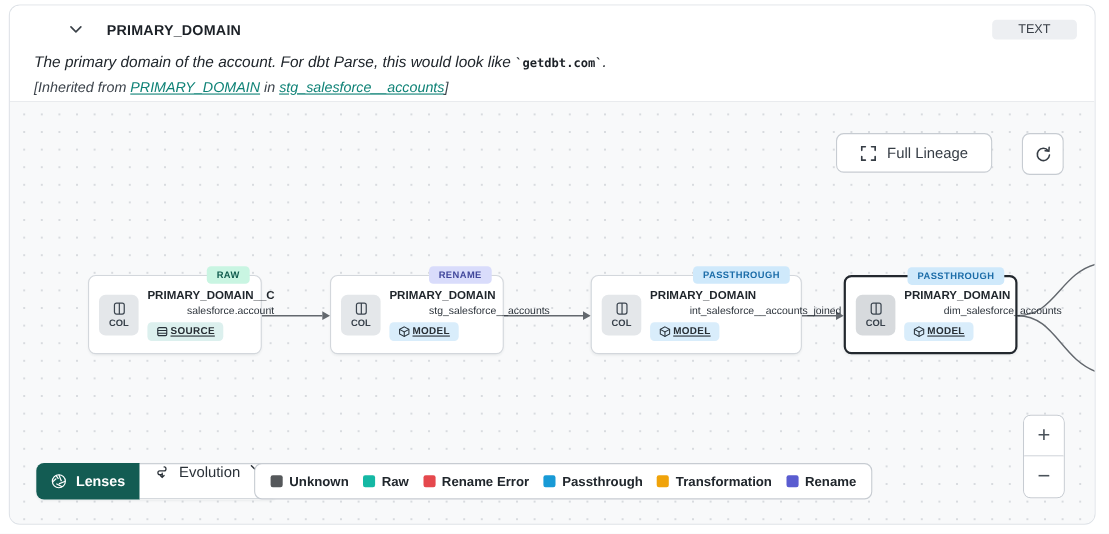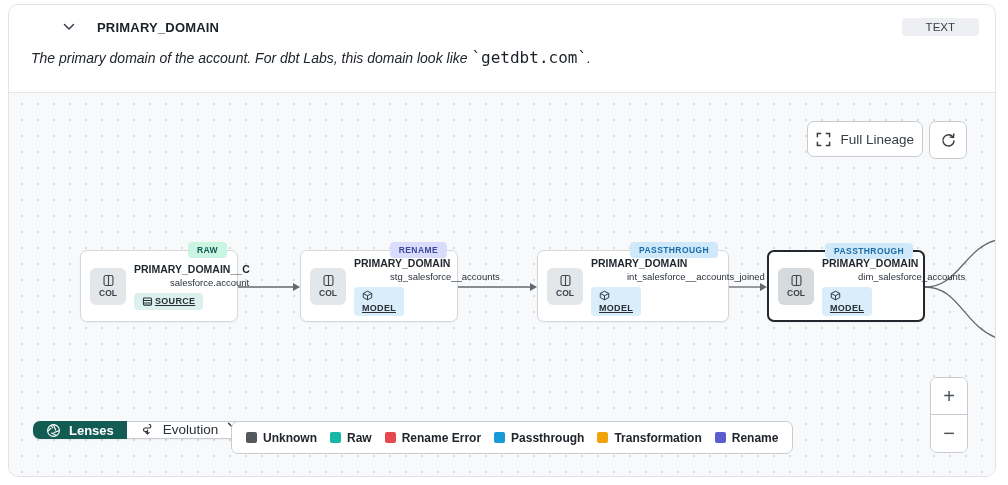--- a/index.html
+++ b/index.html
@@ -14,33 +14,33 @@
     background:#fff; border:1px solid #dfe3e8; border-radius:10px;
     overflow:hidden; display:flex; flex-direction:column;
   }
   
   .header { height:88px; padding:10px 16px 0 22px; background:#fff; border-bottom:1px solid #e4e7ea; flex:0 0 auto; }
   .header-top { display:flex; align-items:center; height:24px; }
   .chevron-btn { margin-left:30px; width:16px; height:16px; display:flex; align-items:center; justify-content:center; cursor:pointer; }
   .header-title { margin-left:20px; font-size:13px; font-weight:700; letter-spacing:0.2px; color:#1c2127; }
   .type-chip { margin-left:auto; background:#edeff2; color:#3a4048; font-size:11.5px; font-weight:500; padding:3px 24px; border-radius:4px; }
   .desc-line { margin-top:9px; font-style:italic; font-size:14px; color:#20262c; white-space:nowrap; }
-  .desc-code { font-family:"DejaVu Sans Mono", monospace; font-weight:400; font-style:normal; font-size:16px; color:#1c2127; }
+  .desc-code { font-family:"DejaVu Sans Mono", monospace; font-weight:700; font-style:normal; font-size:11px; color:#1c2127; }
   .inherit-line { margin-top:8px; font-style:italic; font-size:13px; color:#3c434b; white-space:nowrap; }
   .inherit-link { color:#0e8276; text-decoration:underline; cursor:pointer; }
   
   .canvas {
     position:relative; flex:1; background:#f8f9fa;
     background-image: radial-gradient(circle, #d8dbdf 1.1px, transparent 1.1px);
     background-size:16px 16px; background-position:5px 3px;
   }
   .edges { position:absolute; left:0; top:0; pointer-events:none; }
   
   .btn { background:#fff; border:1px solid #c7ccd2; border-radius:7px; color:#363d45; display:flex; align-items:center; justify-content:center; cursor:pointer; }
-  .full-lineage-btn { position:absolute; top:28px; right:72px; height:36px; padding:0 8px; gap:9px; font-size:13.5px; font-weight:500; }
+  .full-lineage-btn { position:absolute; top:28px; right:93px; height:36px; padding:0 21px; gap:9px; font-size:13.5px; font-weight:500; }
   .refresh-btn { position:absolute; top:28px; right:28px; width:38px; height:38px; }
   
   .zoom-stack { position:absolute; right:27px; top:284px; width:38px; border:1px solid #c7ccd2; border-radius:7px; overflow:hidden; background:#fff; }
   .zoom-btn { width:100%; height:37px; display:flex; align-items:center; justify-content:center; font-size:20px; color:#4a525a; cursor:pointer; background:#fff; }
   .zoom-btn:first-child { border-bottom:1px solid #c7ccd2; }
   
   .node { position:absolute; top:157px; height:72px; background:#fff; border:1px solid #d3d7dc; border-radius:7px; box-shadow:0 1px 2px rgba(20,30,40,0.05); cursor:pointer; }
   .node-1 { left:71px;  width:158px; }
   .node-2 { left:291px; width:158px; }
   .node-3 { left:528px; width:192px; }
@@ -48,27 +48,27 @@
   .node.selected { border:2px solid #23282e; }
   .node-inner { display:flex; align-items:center; gap:8px; padding:0 9px; height:100%; }
   .col-box { flex:0 0 auto; width:36px; height:37px; background:#e4e7ea; border-radius:6px; display:flex; flex-direction:column; align-items:center; justify-content:center; }
   .selected .col-box { background:#d7dadd; }
   .col-label { font-size:8.5px; font-weight:700; color:#39424c; margin-top:1px; }
   .node-content { display:flex; flex-direction:column; align-items:flex-start; min-width:0; }
   .node-title { font-size:10.5px; font-weight:600; color:#1f252b; white-space:nowrap; }
   .node-sub { font-size:9.5px; color:#2b323a; margin-top:2px; white-space:nowrap;margin-left:36px; }
   .res-badge { margin-top:5px; display:inline-flex; align-items:flex-start; gap:2px; padding:3px 8px; border-radius:4px; font-size:9px; font-weight:700; letter-spacing:0.3px; color:#272e34;text-decoration:underline; }
   .res-source { background:#dcf0ee; }
-  .res-model  { background:#d9edfb;flex-direction:column; }
+  .res-model  { background:#d9edfb; }
   .evo-badge { position:absolute; top:-9px; right:10px; font-size:8.5px; font-weight:700; letter-spacing:0.4px; padding:3px 9px; border-radius:4px; }
   .evo-raw  { background:#c9f5e2; color:#105c4e; }
   .evo-rename { background:#d9dcfb; color:#41479b; }
   .evo-pass { background:#cfe9fb; color:#1b6ca8; }
   
-  .lens-group { position:absolute; left:24px; top:328px; height:18px; display:flex; border-radius:7px; box-shadow:0 1px 2px rgba(20,30,40,0.06); }
+  .lens-group { position:absolute; left:24px; top:328px; height:33px; display:flex; border-radius:7px; box-shadow:0 1px 2px rgba(20,30,40,0.06); }
   .lenses-btn { display:flex; align-items:center; gap:8px; padding:0 13px; background:#135c53; color:#fff; font-size:13px; font-weight:600; border-radius:7px 0 0 7px; cursor:pointer; }
   .lens-select { display:flex; align-items:flex-start; gap:9px; padding:0 13px; background:#fff; border:1px solid #c7ccd2; border-left:none; border-radius:0 7px 7px 0; font-size:13.5px; color:#2a3138; cursor:pointer; }
   .legend { position:absolute; left:222px; top:328px; height:33px; display:flex; align-items:center; gap:13px; padding:0 14px; background:#fff; border:1px solid #c7ccd2; border-radius:7px; }
   .legend-item { display:flex; align-items:center; gap:6px; font-size:12px; font-weight:600; color:#20262c; }
   .swatch { width:11px; height:11px; border-radius:2px; flex:0 0 auto; }
   .icon { display:inline-flex; align-items:center; justify-content:center; }
 </style>
 </head>
 <body>
 
@@ -78,21 +78,24 @@
     <div class="header-top">
       <span class="chevron-btn">
         <svg width="12" height="8" viewBox="0 0 12 8">
             <polyline points="1.5,1.5 6,6 10.5,1.5" fill="none" stroke="#3a4148" stroke-width="1.5" stroke-linecap="round" stroke-linejoin="round"></polyline>
           </svg>
       </span>
       <span class="header-title">PRIMARY_DOMAIN</span>
       <span class="type-chip">TEXT</span>
     </div>
     <div class="desc-line">
-      <span>The primary domain of the account. For dbt Labs, this domain look like </span><span class="desc-code">`getdbt.com`</span><span>.</span>
+      <span>The primary domain of the account. For dbt Parse, this would look like </span><span class="desc-code">`getdbt.com`</span><span>.</span>
+    </div>
+    <div class="inherit-line">
+      <span>[Inherited from </span><a class="inherit-link">PRIMARY_DOMAIN</a><span> in </span><a class="inherit-link">stg_salesforce__accounts</a><span>]</span>
     </div>
   </div>
 
   <div class="canvas">
 
     <svg class="edges" width="988" height="384" viewBox="0 0 988 384">
       <g stroke="#63686e" stroke-width="1.3" fill="none">
         <line x1="229" y1="194" x2="284" y2="194"></line>
         <line x1="449" y1="194" x2="521" y2="194"></line>
         <line x1="720" y1="194" x2="751" y2="194"></line>

